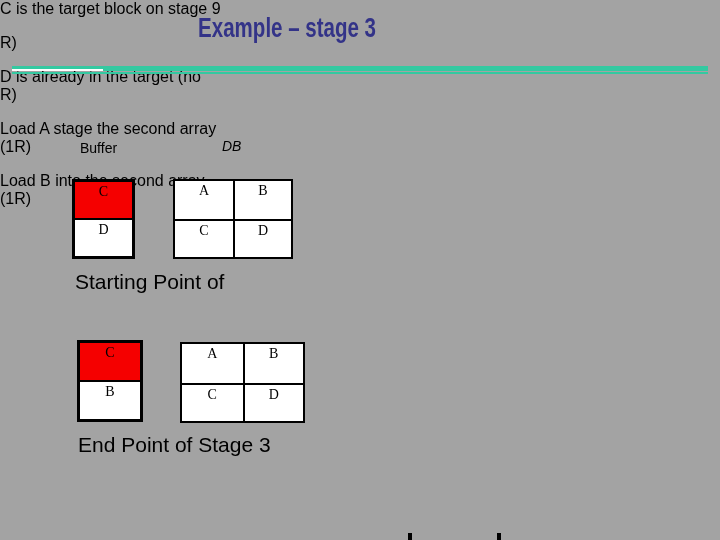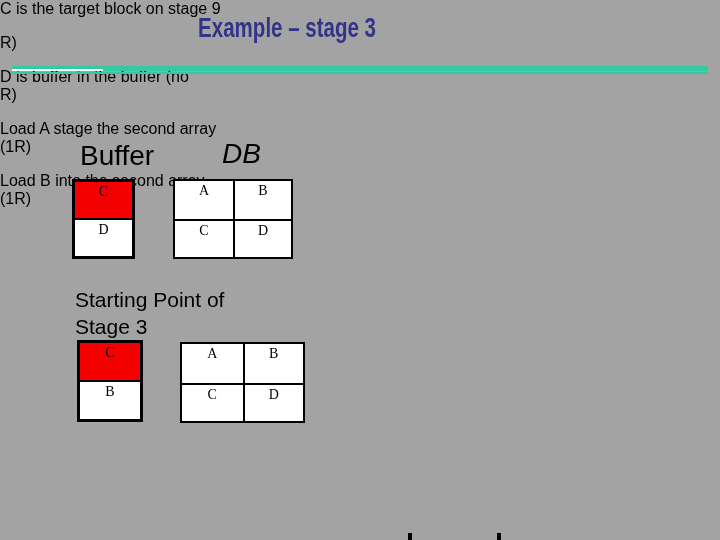--- a/index.html
+++ b/index.html
@@ -15,21 +15,21 @@
     color:var(--title-color,#333388); letter-spacing:0;
   }
   .title span { display:inline-block; transform:scaleX(0.76); }
 
   
   .rule-top    { position:absolute; left:12px; top:66px;  width:696px; height:5px; background:var(--accent,#34c9a1); }
   .rule-notch  { position:absolute; left:12px; top:69px;  width:91px;  height:2px; background:#ffffff; }
   .rule-bottom { position:absolute; left:12px; top:72px;  width:696px; height:2px; background:var(--accent,#34c9a1); }
 
   
-  .label { position:absolute; font-size:28px; }
+  .label { position:absolute; font-size:14px; }
   .buffer-label { left:80px;  top:140px; }
   .db-label     { left:222px; top:138px;font-style:italic; }
 
   
   .buffer-box {
     position:absolute; box-sizing:border-box; border:3px solid #000;
     display:flex; flex-direction:column; background:#fff;
   }
   .bcell {
     flex:1; text-align:center; padding-top:3px;
@@ -52,21 +52,21 @@
     font-family:"Liberation Serif", serif; font-size:14px; line-height:1;
   }
   .db-grid .cell:nth-child(2n)   { border-left:2px solid #000; }
   .db-grid .cell:nth-child(n+3)  { border-top:2px solid #000; }
 
   .db-grid.start { left:173px; top:179px; width:120px; height:80px; }
   .db-grid.end   { left:180px; top:342px; width:125px; height:81px; }
 
   
   .caption { position:absolute; font-size:21px; line-height:27px; }
-  .caption.start { left:75px; top:286px; }
+  .caption.start { left:75px; top:268px;text-align:right; }
   .caption.end   { left:78px; top:431px; }
 
   
   .para { position:absolute; left:357px; width:350px; margin:0;
           font-size:21px; line-height:26px; }
   .para.p0 { top:159px; }
   .para.p1 { top:205px; }
   .para.p2 { top:277px; }
   .para.p3 { top:347px; }
   .para.p4 { top:419px; }
@@ -99,47 +99,49 @@
 
   <div class="db-grid start">
     <div class="cell">A</div>
     <div class="cell">B</div>
     <div class="cell">C</div>
     <div class="cell">D</div>
   </div>
 
   <div class="caption start">
     <div>Starting Point of</div>
-    <div>Stage 3</div>
   </div>
 
   <div class="buffer-box end">
     <div class="bcell highlight">C</div>
     <div class="bcell">B</div>
   </div>
 
   <div class="db-grid end">
     <div class="cell">A</div>
     <div class="cell">B</div>
     <div class="cell">C</div>
     <div class="cell">D</div>
   </div>
 
+  <div class="caption end">
+    <div>End Point of Stage 3</div>
+  </div>
 
   <p class="para p0">
     </p>
     <div>C is the target block on stage 9</div>
   <p></p>
   <p class="para p1">
     </p>
     <div>R)</div>
   <p></p>
   <p class="para p2">
     </p>
-    <div>D is buffer in the buffer (no</div>
+    <div>D is already in the target (no</div>
     <div>R)</div>
   <p></p>
   <p class="para p3">
     </p>
     <div>Load A stage the second array</div>
     <div>(1R)</div>
   <p></p>
   <p class="para p4">
     </p>
     <div>Load B into the second array</div>

